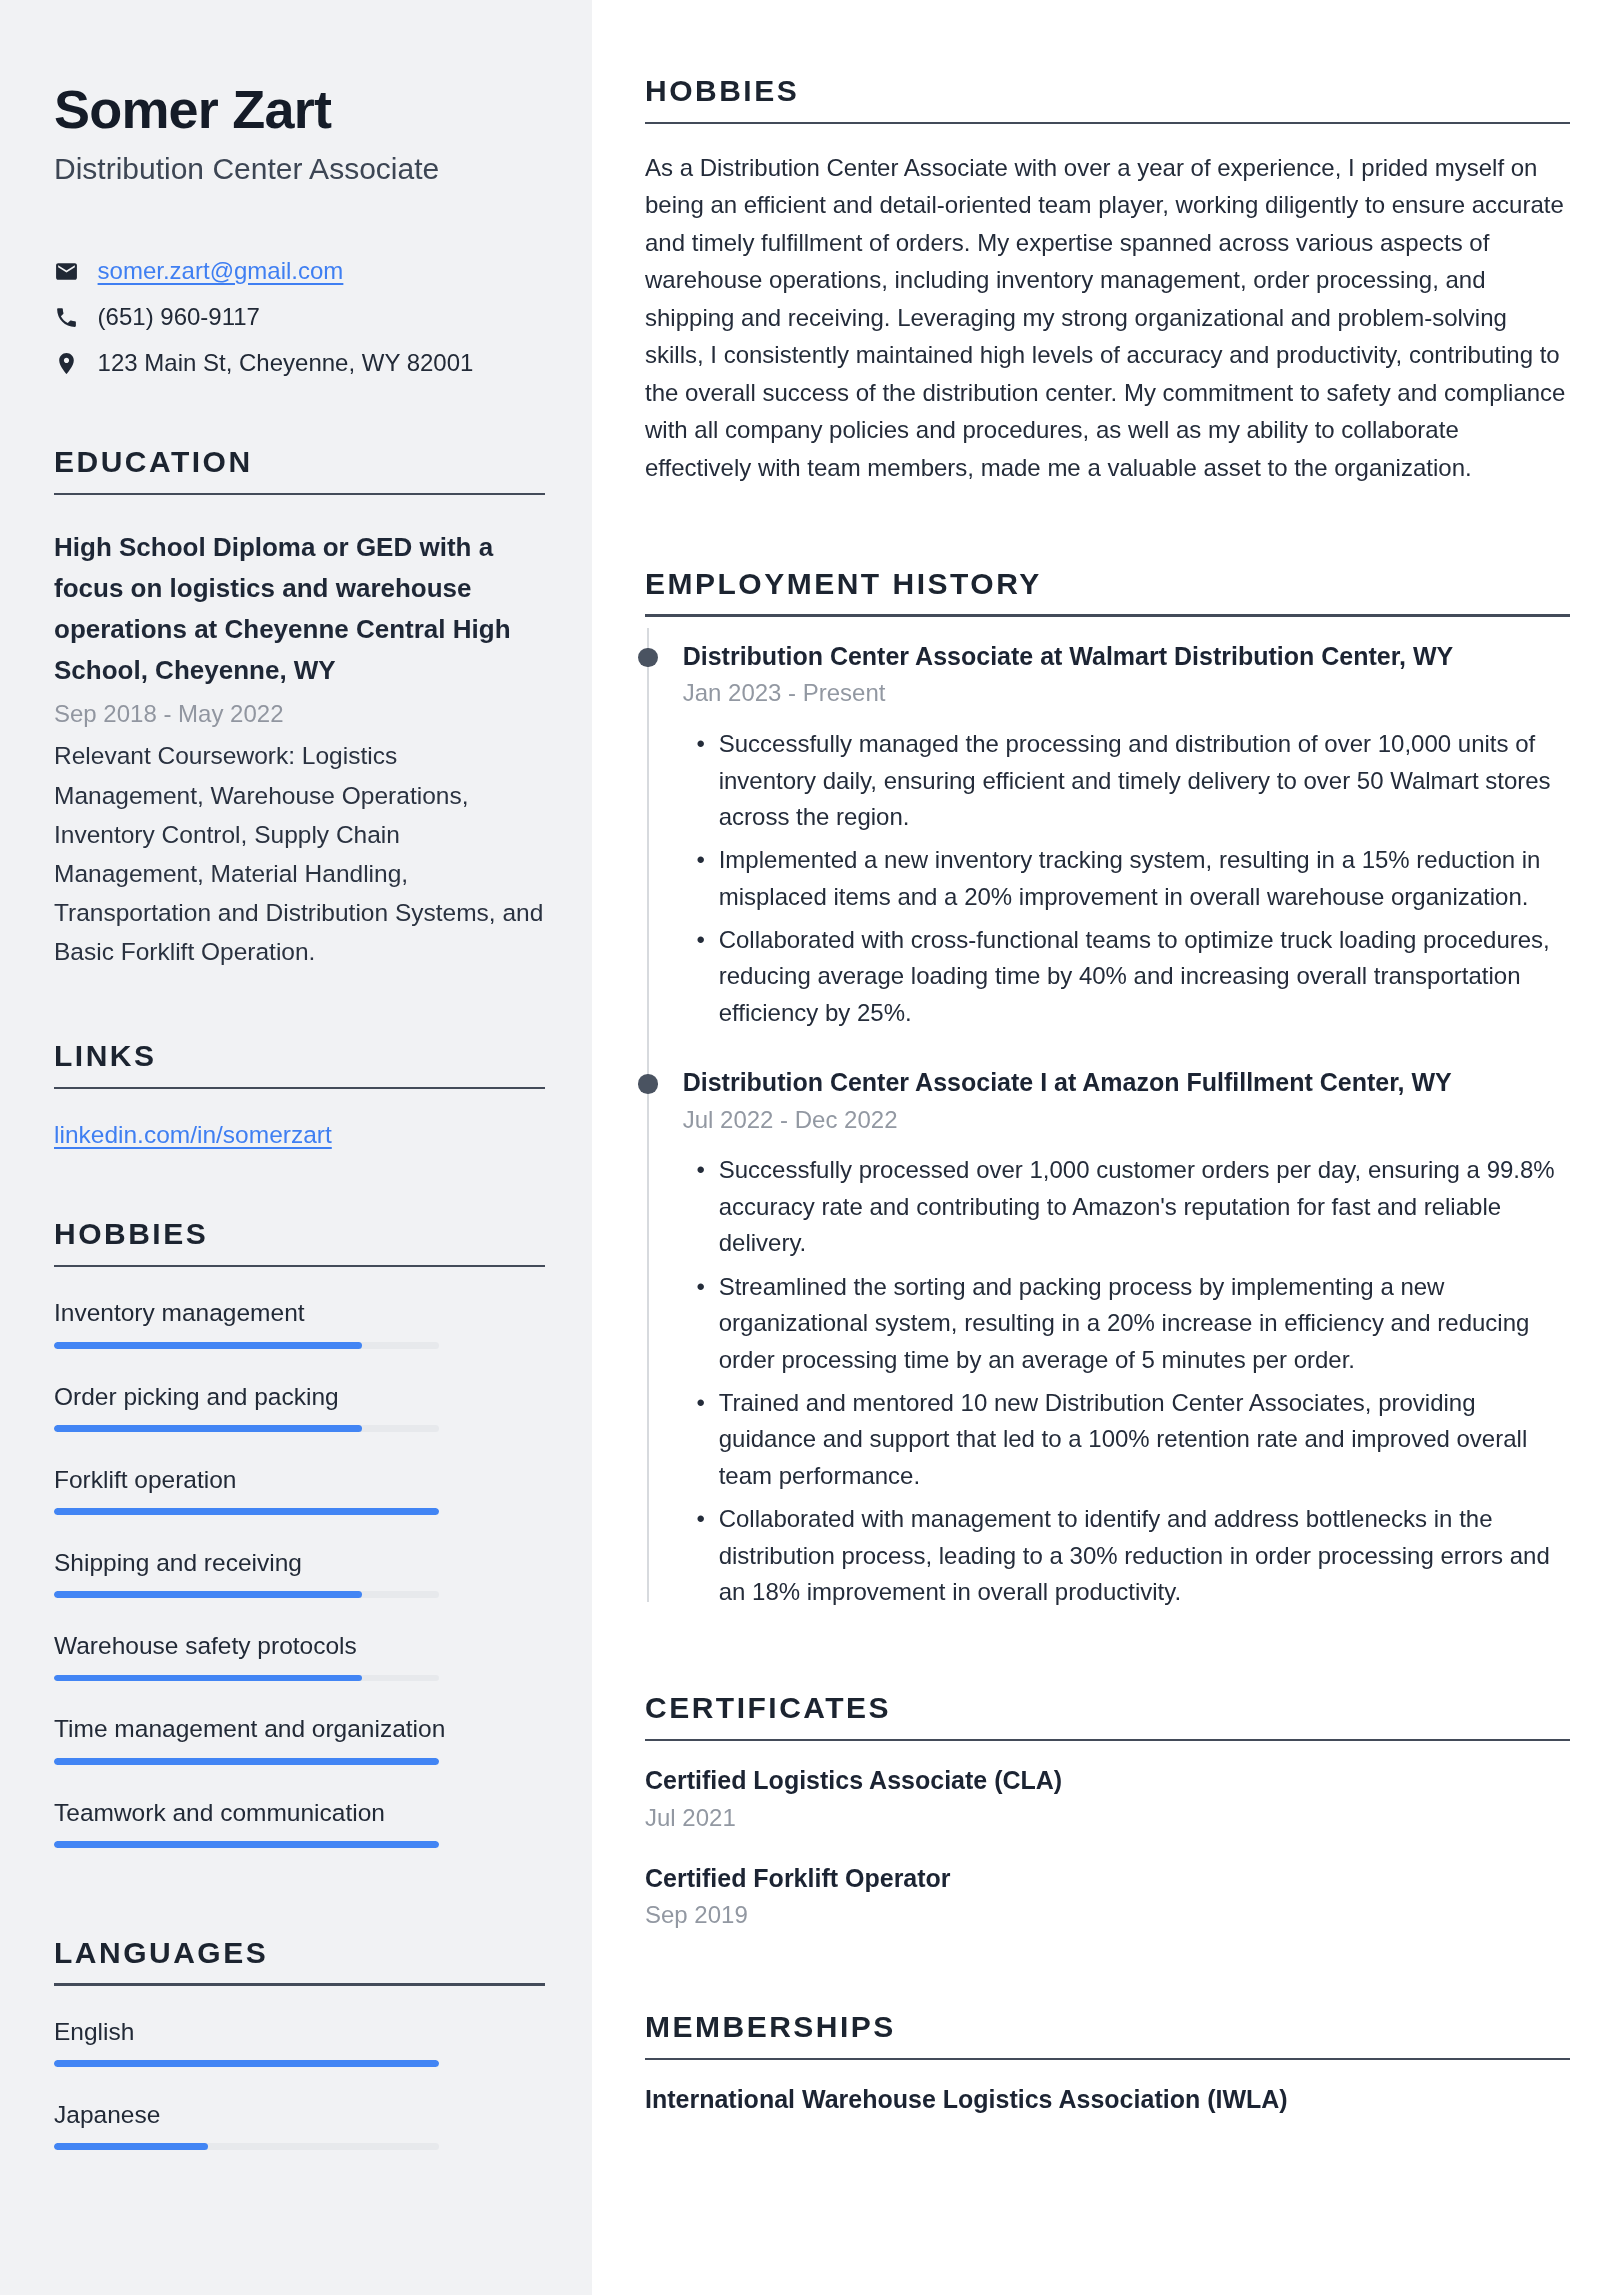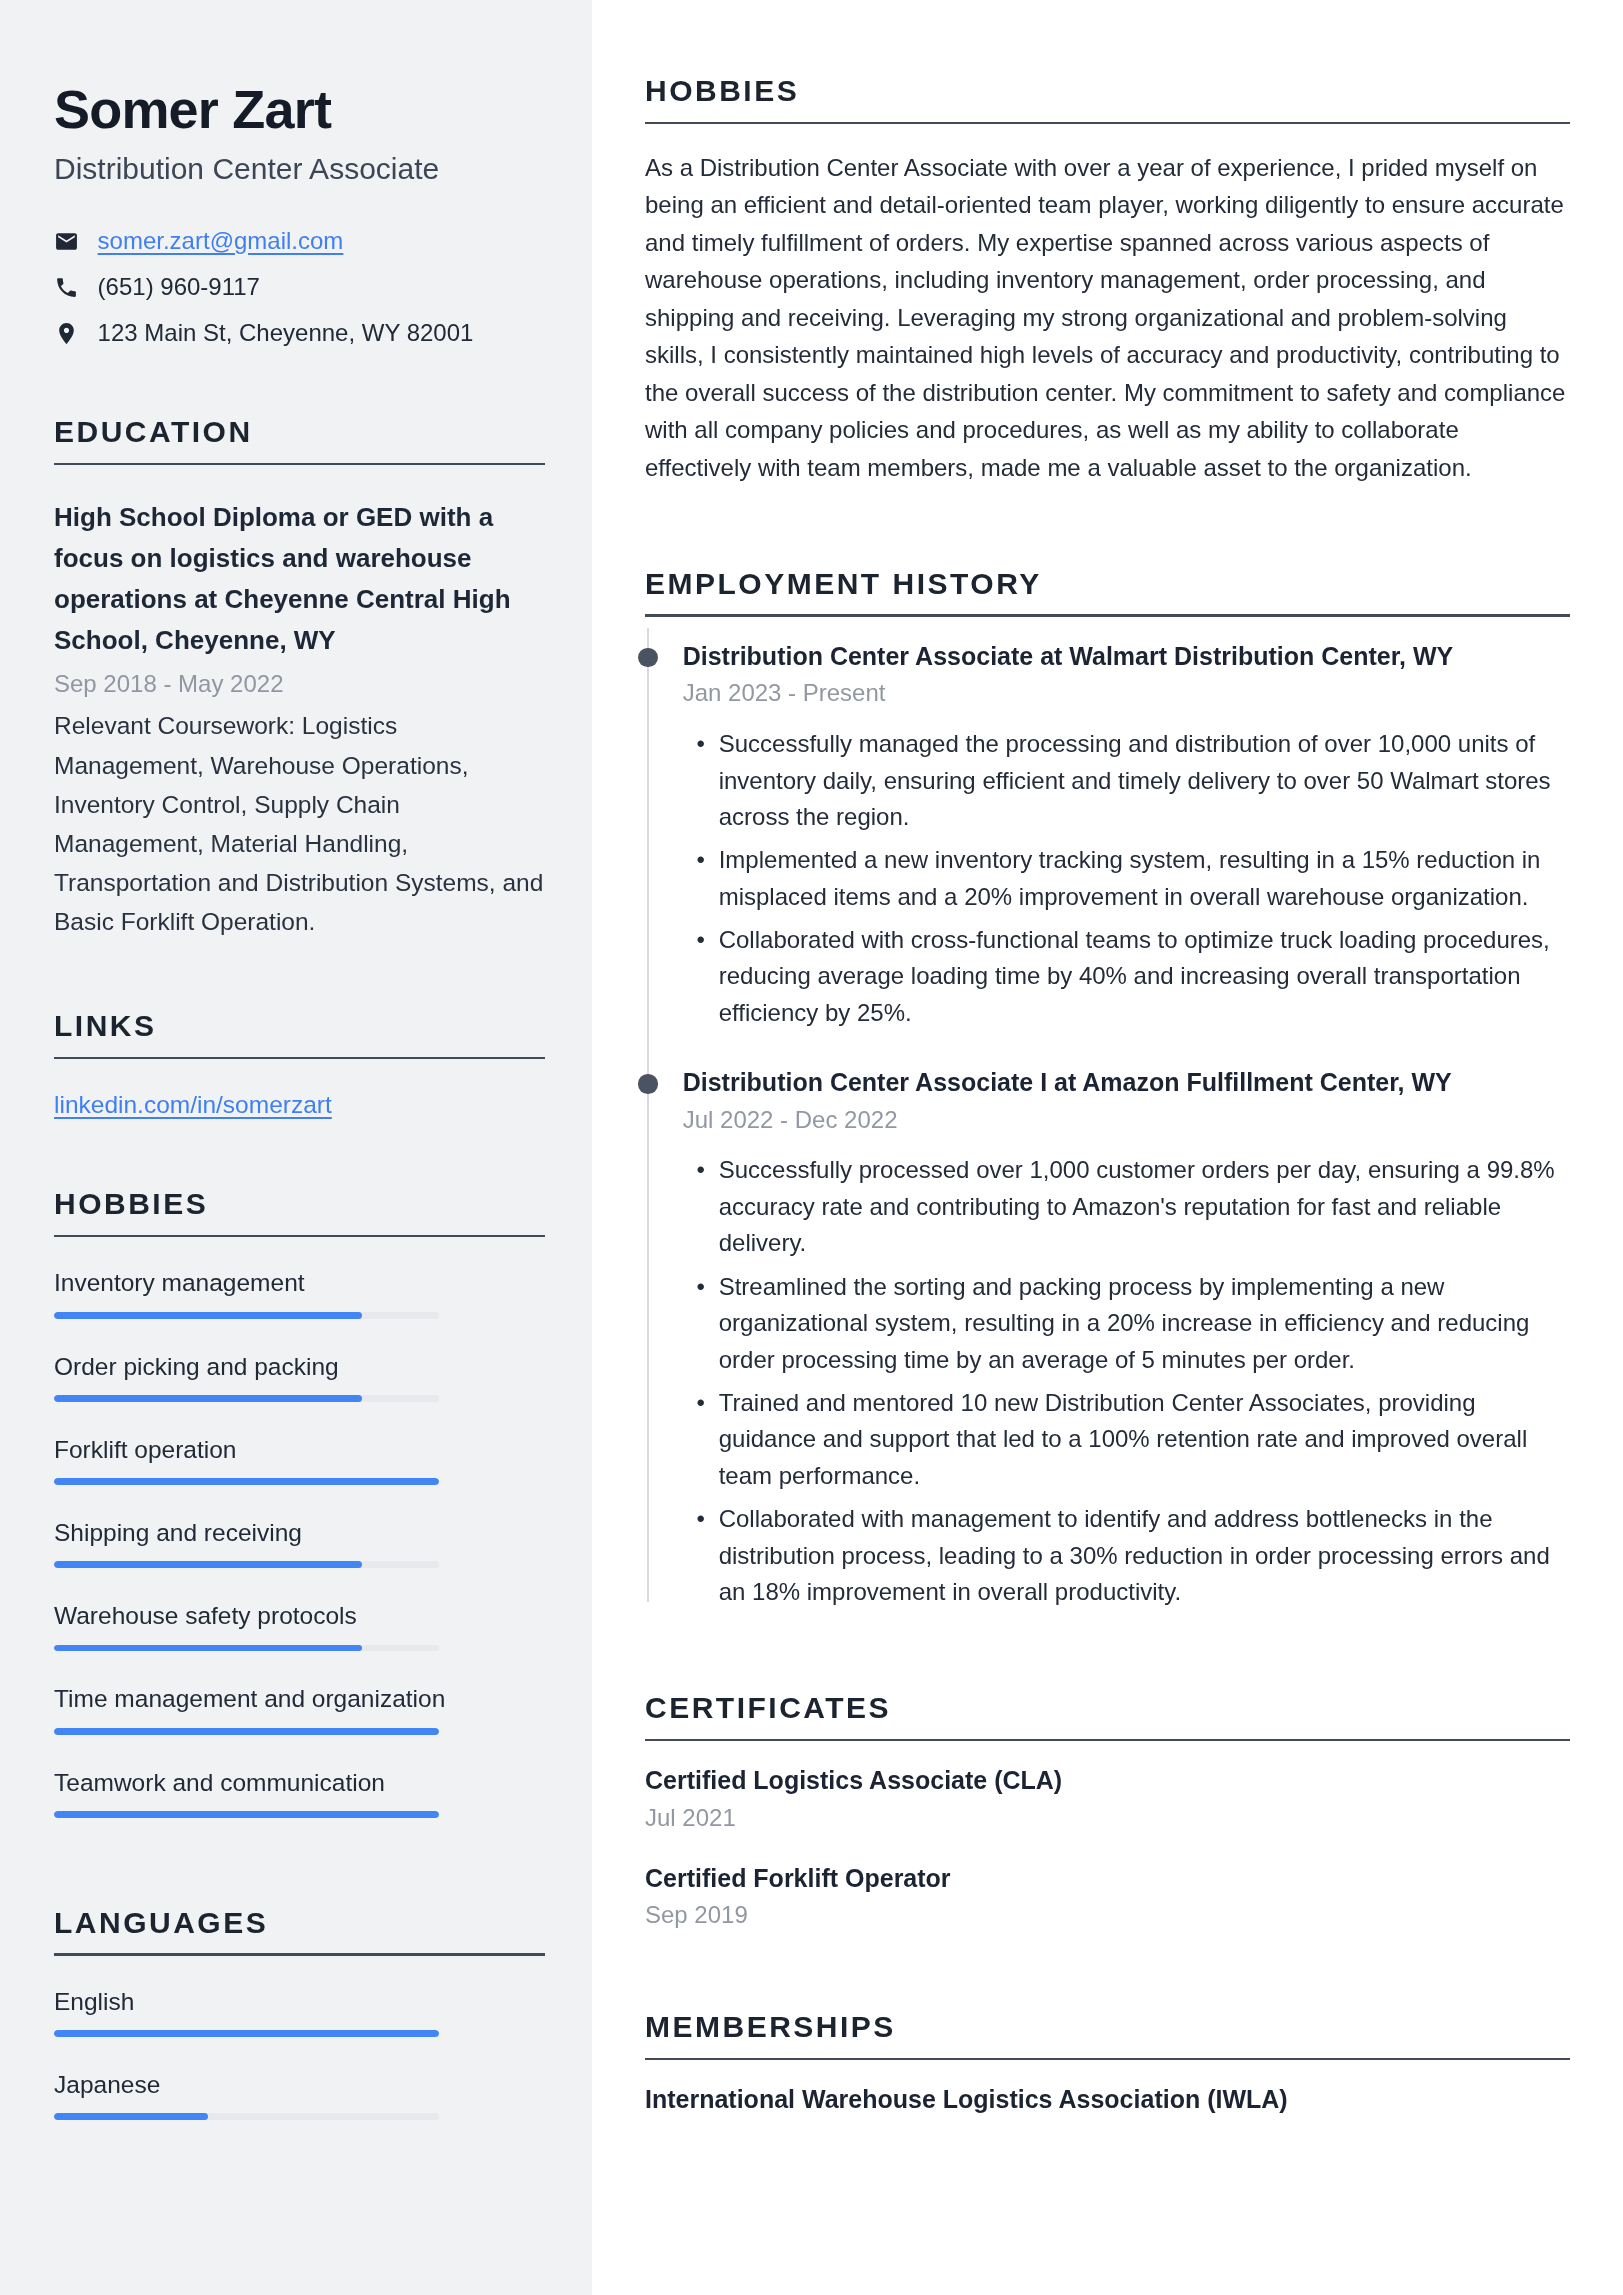--- a/index.html
+++ b/index.html
@@ -27,21 +27,21 @@
     font-weight: 700;
     color: #151c28;
     letter-spacing: -0.8px;
   }
   .subtitle {
     font-size: 30px;
     font-weight: 400;
     color: #3d4654;
     margin-top: 12px;
   }
-  .contact { margin-top: 41px; }
+  .contact { margin-top: 71px; }
   .contact-row {
     display: flex;
     align-items: center;
     margin-bottom: 18px;
     font-size: 24px;
     color: #222a37;
   }
   .contact-row .cicon { width: 25px; height: 25px; margin-right: 18.6px; flex: 0 0 25px; }
   .contact-row .cicon svg { width: 25px; height: 25px; fill: #202835; display: block; }
   a.blue-link {

